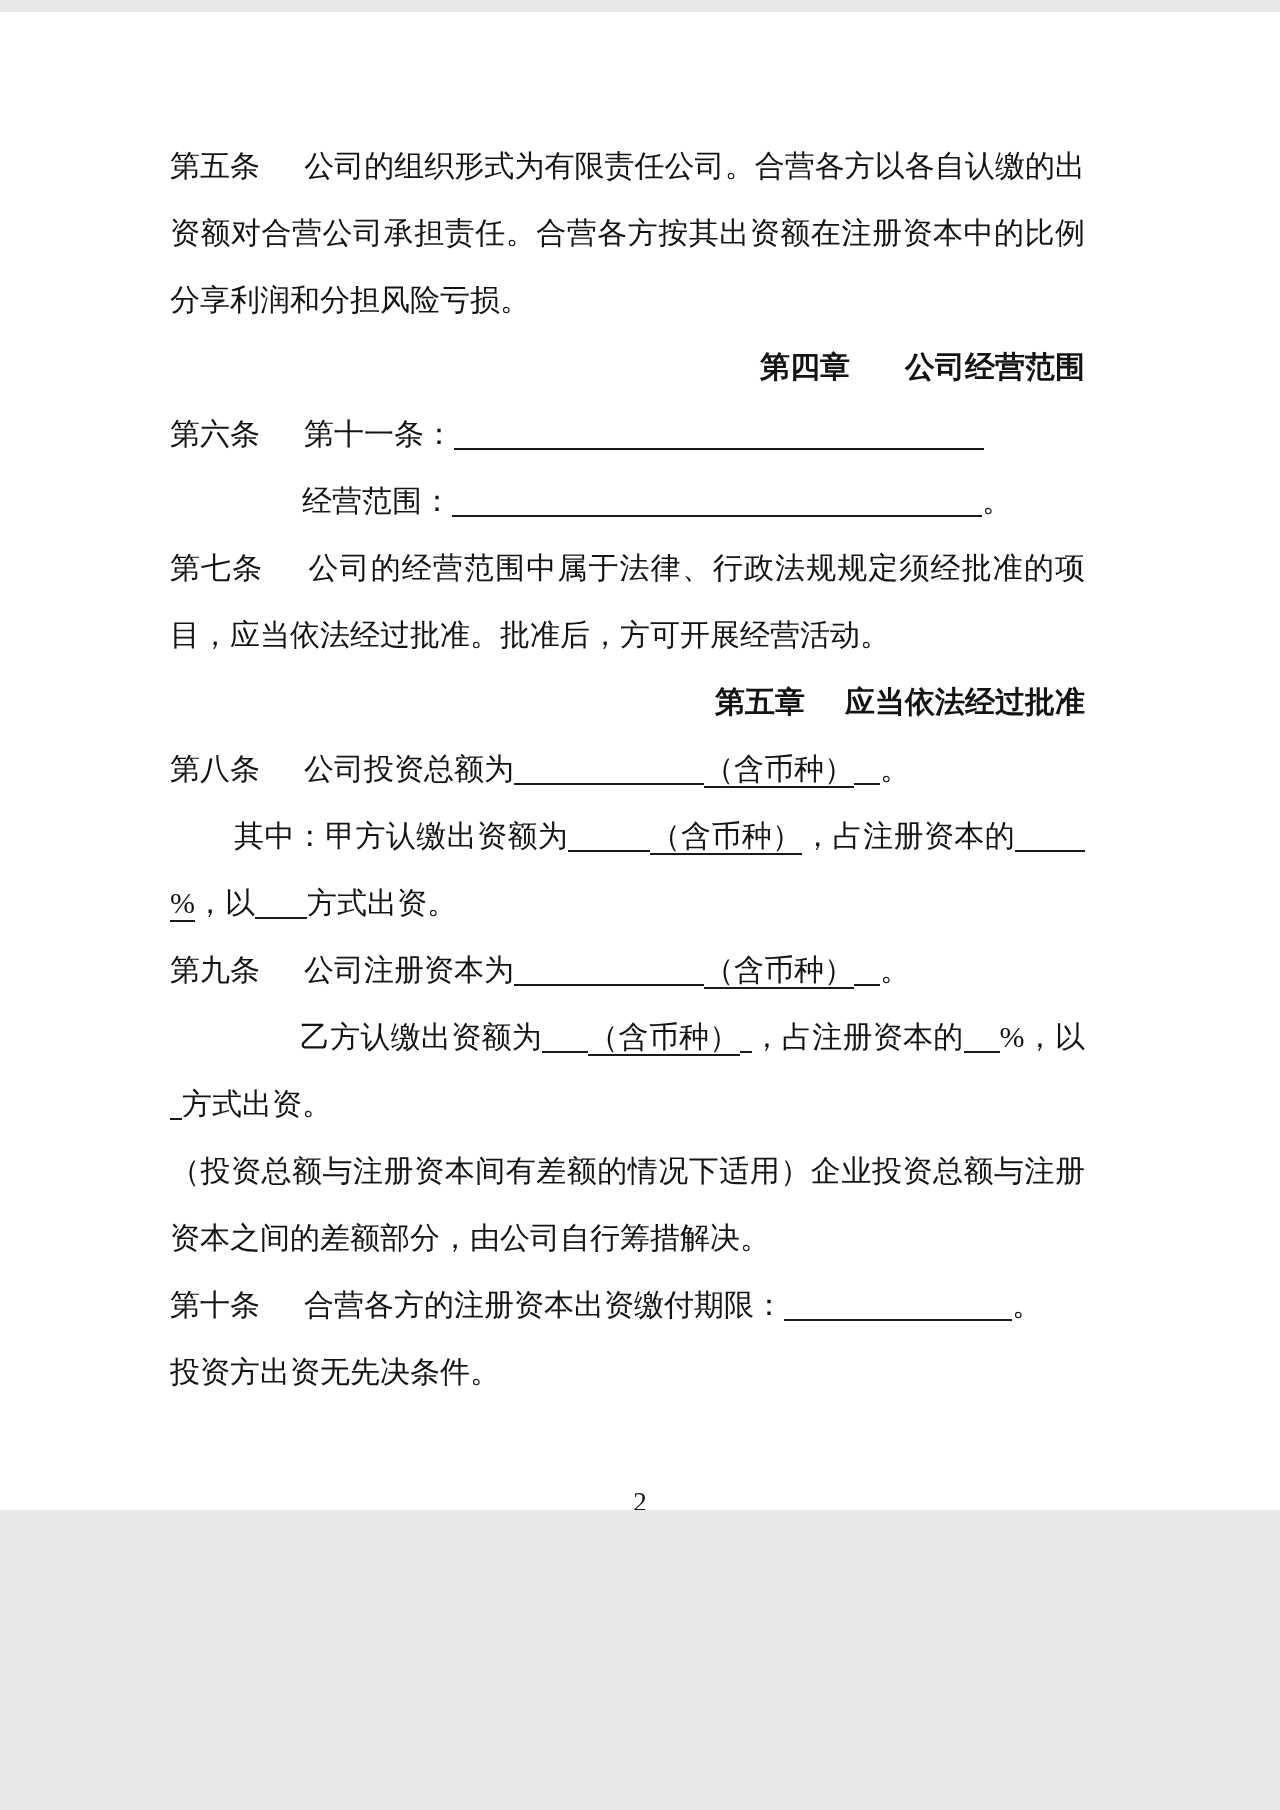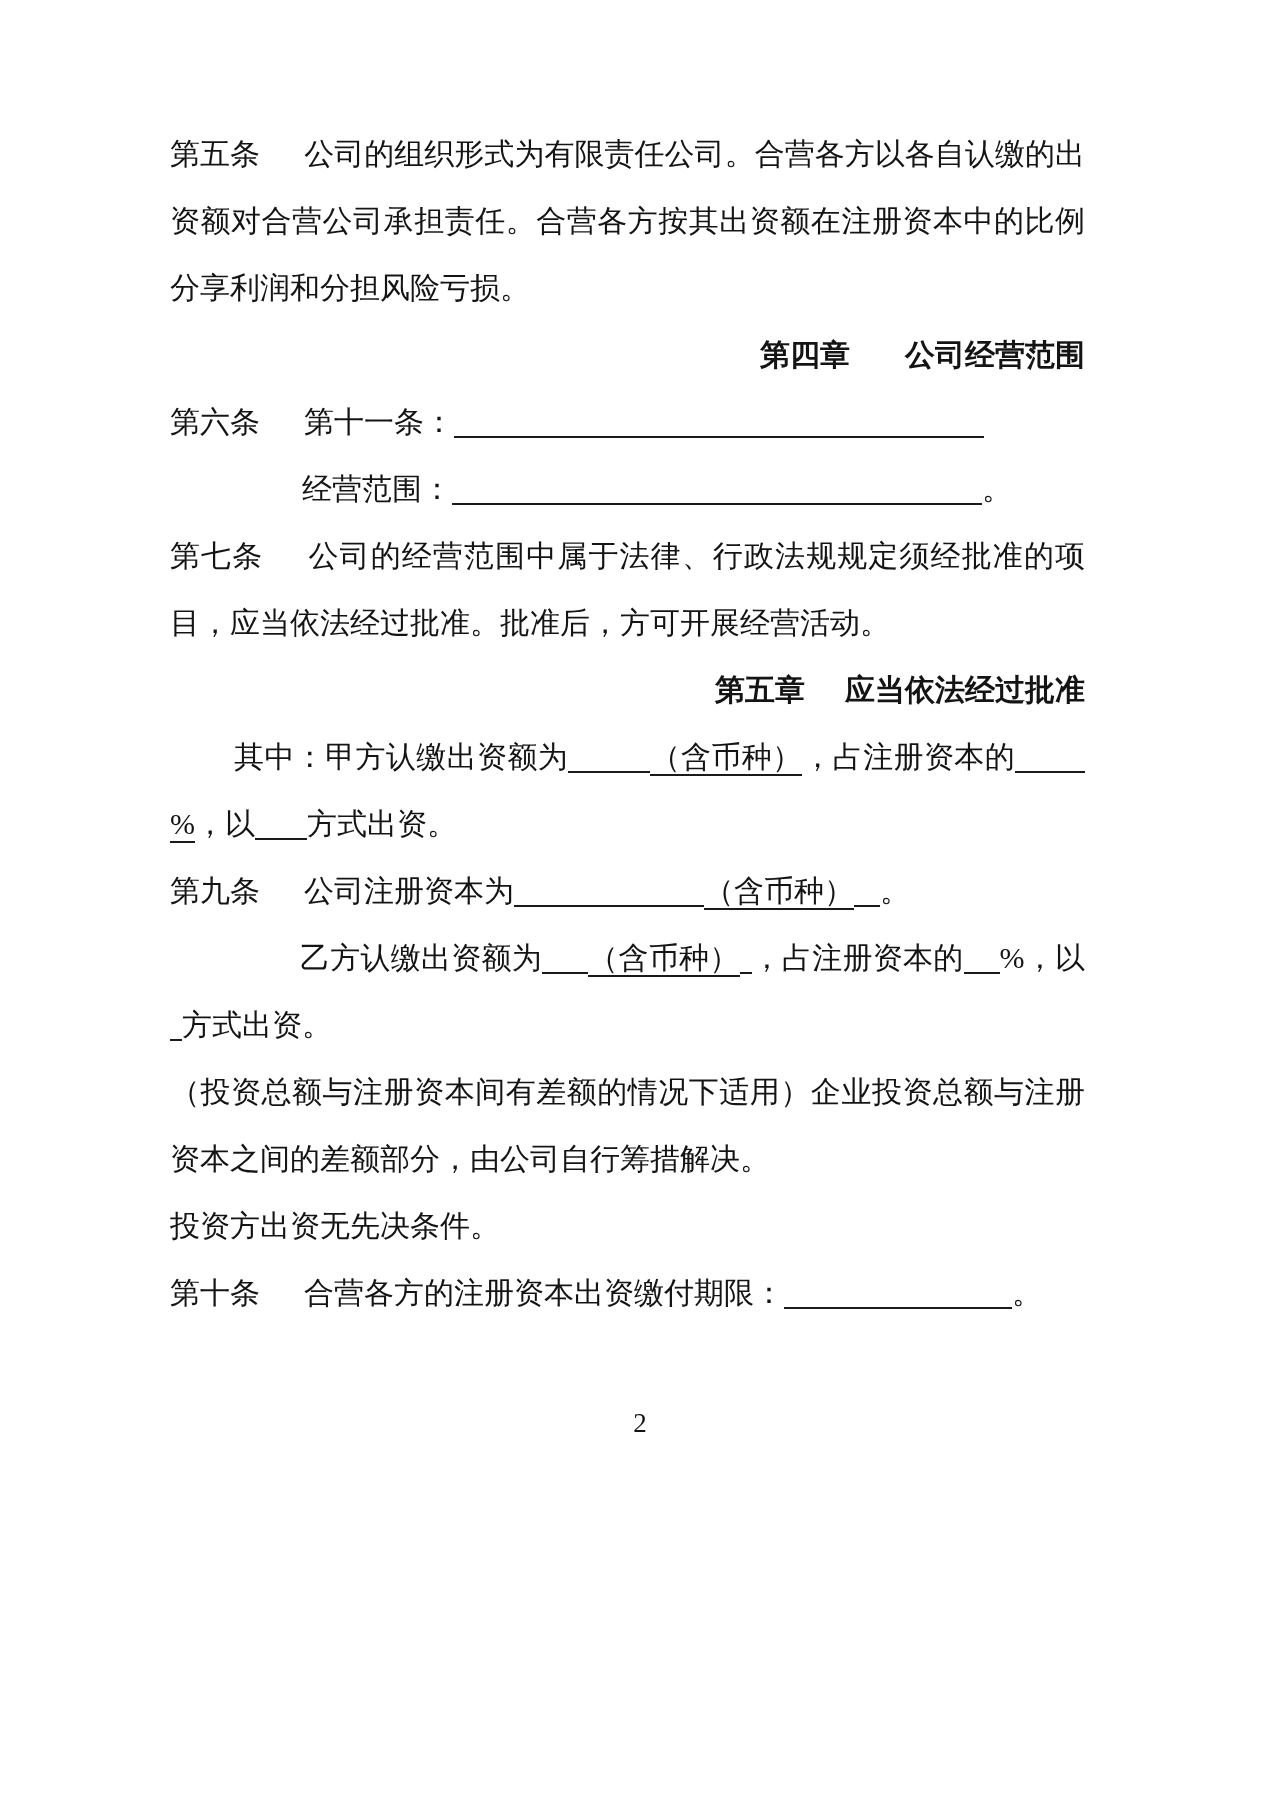--- a/index.html
+++ b/index.html
@@ -1,24 +1,24 @@
 <!DOCTYPE html>
 <html><head>
 <meta charset="utf-8">
 <style>
   html, body { margin: 0; padding: 0; background: #e8e8e8; }
   .page {
     position: relative;
     width: 1280px;
-    height: 1810px;
+    height: 1498px;
     background: #ffffff;
     font-family: "Liberation Serif", "DejaVu Serif", serif;
     color: #141414;
     overflow: hidden;
-    margin: 0 auto;
+    margin: 12px auto;
   }
   .content {
     padding: 120px 195px 0 170px;
   }
   .block {
     font-size: 30px;
     line-height: 67px;
     text-align: justify;
     text-justify: inter-ideograph;
   }
@@ -48,21 +48,22 @@
 <body>
 
 <div class="page">
   <div class="content">
       <div class="block body"><span>第五条</span><span class="gap" style="width: 44px;"></span><span>公司的组织形式为有限责任公司。合营各方以各自认缴的出资额对合营公司承担责任。合营各方按其出资额在注册资本中的比例分享利润和分担风险亏损。</span></div>
       <div class="block heading"><span>第四章</span><span class="gap" style="width: 55px;"></span><span>公司经营范围</span></div>
       <div class="block body"><span>第六条</span><span class="gap" style="width: 44px;"></span><span>第十一条：</span><span class="blank" style="width: 530px;"></span></div>
       <div class="block body" style="text-indent: 132px;"><span>经营范围：</span><span class="blank" style="width: 530px;"></span><span>。</span></div>
       <div class="block body"><span>第七条</span><span class="gap" style="width: 44px;"></span><span>公司的经营范围中属于法律、行政法规规定须经批准的项目，应当依法经过批准。批准后，方可开展经营活动。</span></div>
       <div class="block heading"><span>第五章</span><span class="gap" style="width: 40px;"></span><span>应当依法经过批准</span></div>
+      <div class="block body"><span>第八条</span><span class="gap" style="width: 44px;"></span><span>公司投资总额为</span><span class="blank" style="width: 190px;"></span><span class="u">（含币种）</span><span class="blank" style="width: 26px;"></span><span>。</span></div>
       <div class="block body" style="text-indent: 64px;"><span>其中：甲方认缴出资额为</span><span class="blank" style="width: 82px;"></span><span class="u">（含币种）</span><span>，占注册资本的</span><span class="blank" style="width: 70px;"></span><span class="u">%</span><span>，以</span><span class="blank" style="width: 52px;"></span><span>方式出资。</span></div>
       <div class="block body"><span>第九条</span><span class="gap" style="width: 44px;"></span><span>公司注册资本为</span><span class="blank" style="width: 190px;"></span><span class="u">（含币种）</span><span class="blank" style="width: 26px;"></span><span>。</span></div>
       <div class="block body" style="text-indent: 130px;"><span>乙方认缴出资额为</span><span class="blank" style="width: 46px;"></span><span class="u">（含币种）</span><span class="blank" style="width: 12px;"></span><span>，占注册资本的</span><span class="blank" style="width: 36px;"></span><span>%，以</span><span class="blank" style="width: 12px;"></span><span>方式出资。</span></div>
       <div class="block body"><span>（投资总额与注册资本间有差额的情况下适用）企业投资总额与注册资本之间的差额部分，由公司自行筹措解决。</span></div>
+      <div class="block body"><span>第十条</span><span class="gap" style="width: 44px;"></span><span>合营各方的注册资本出资缴付期限：</span><span class="blank" style="width: 228px;"></span><span>。</span></div>
       <div class="block body"><span>投资方出资无先决条件。</span></div>
-      <div class="block body"><span>第十条</span><span class="gap" style="width: 44px;"></span><span>合营各方的注册资本出资缴付期限：</span><span class="blank" style="width: 228px;"></span><span>。</span></div>
     </div>
   <div class="page-number">2</div>
 </div>
 
 </body></html>

